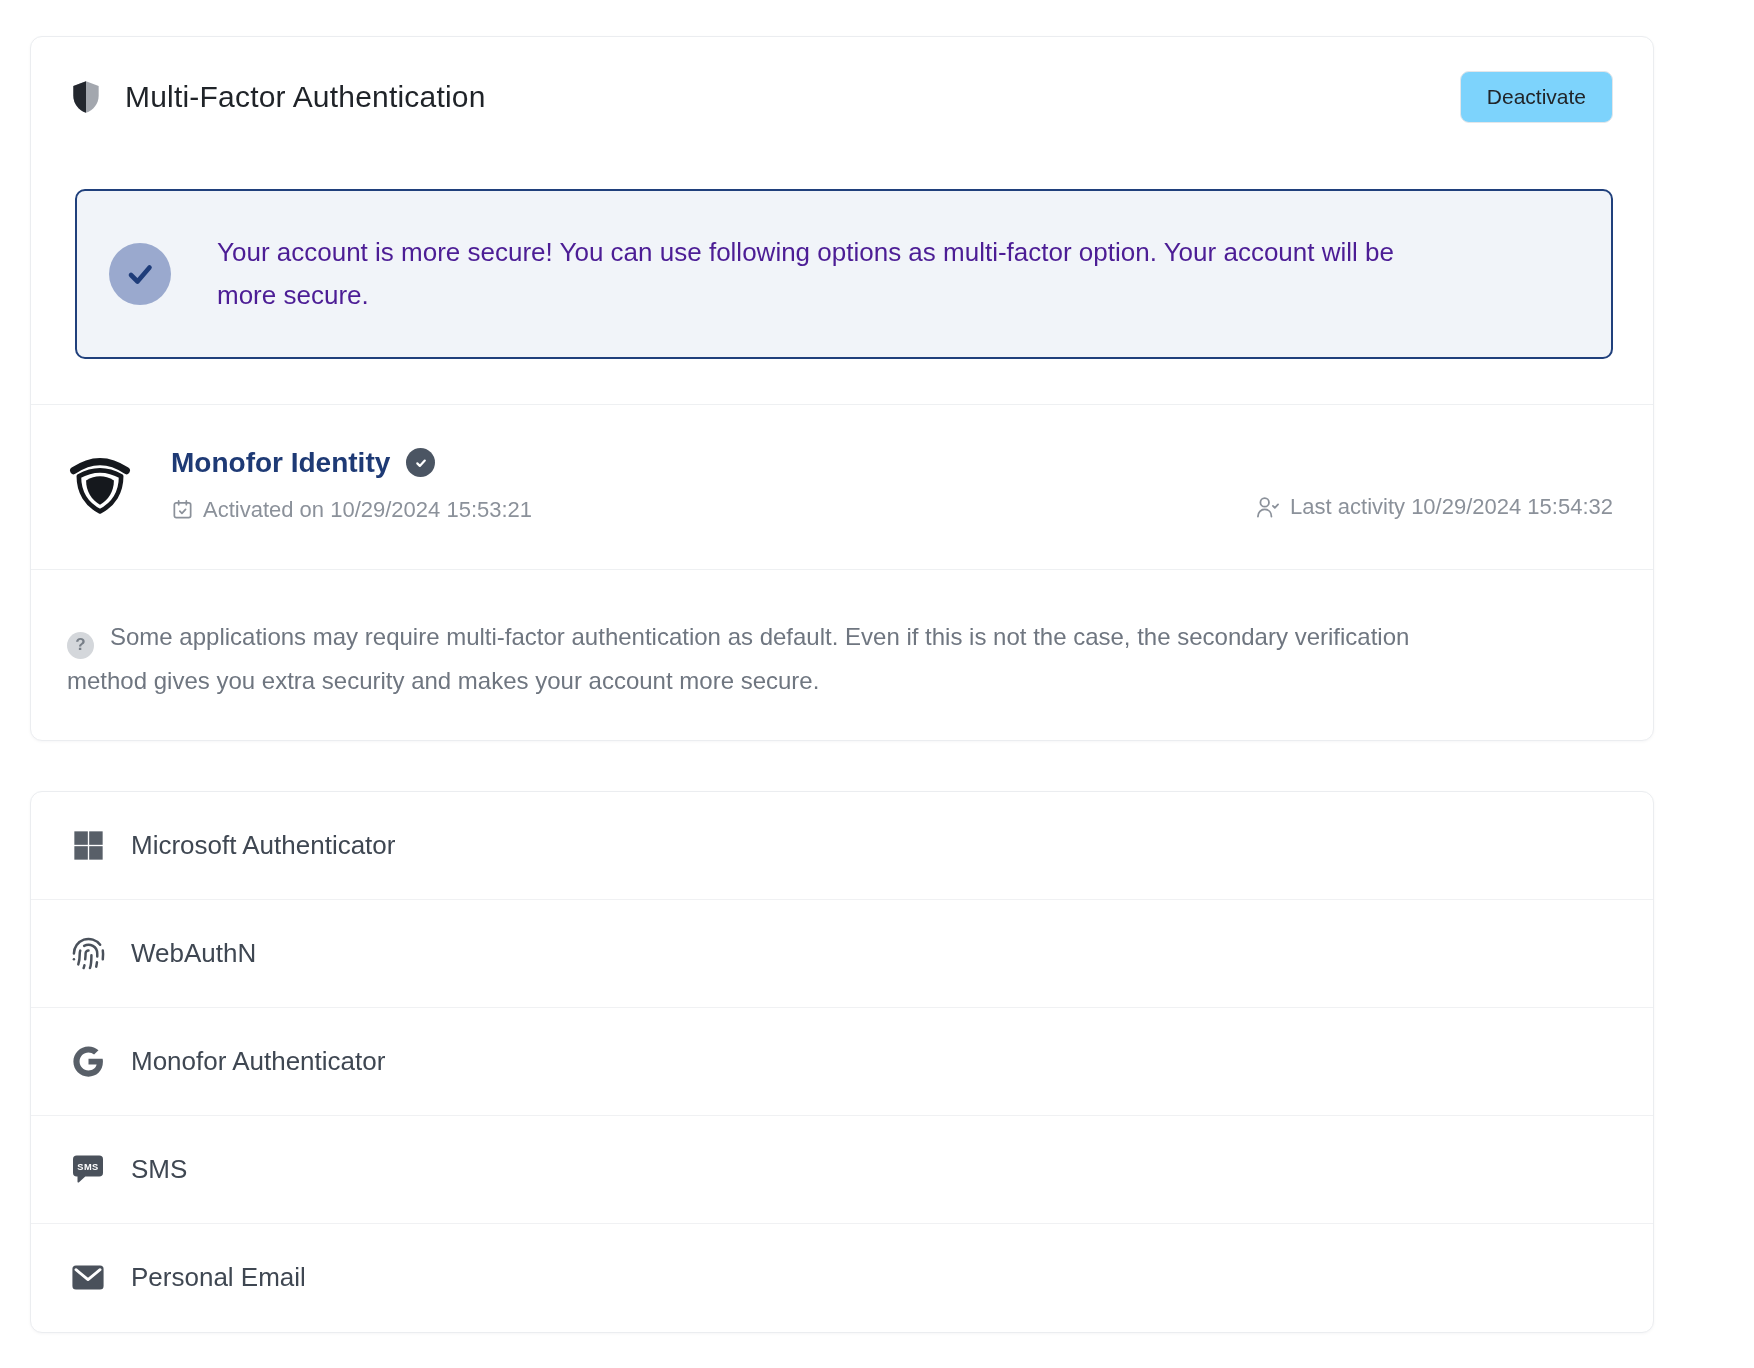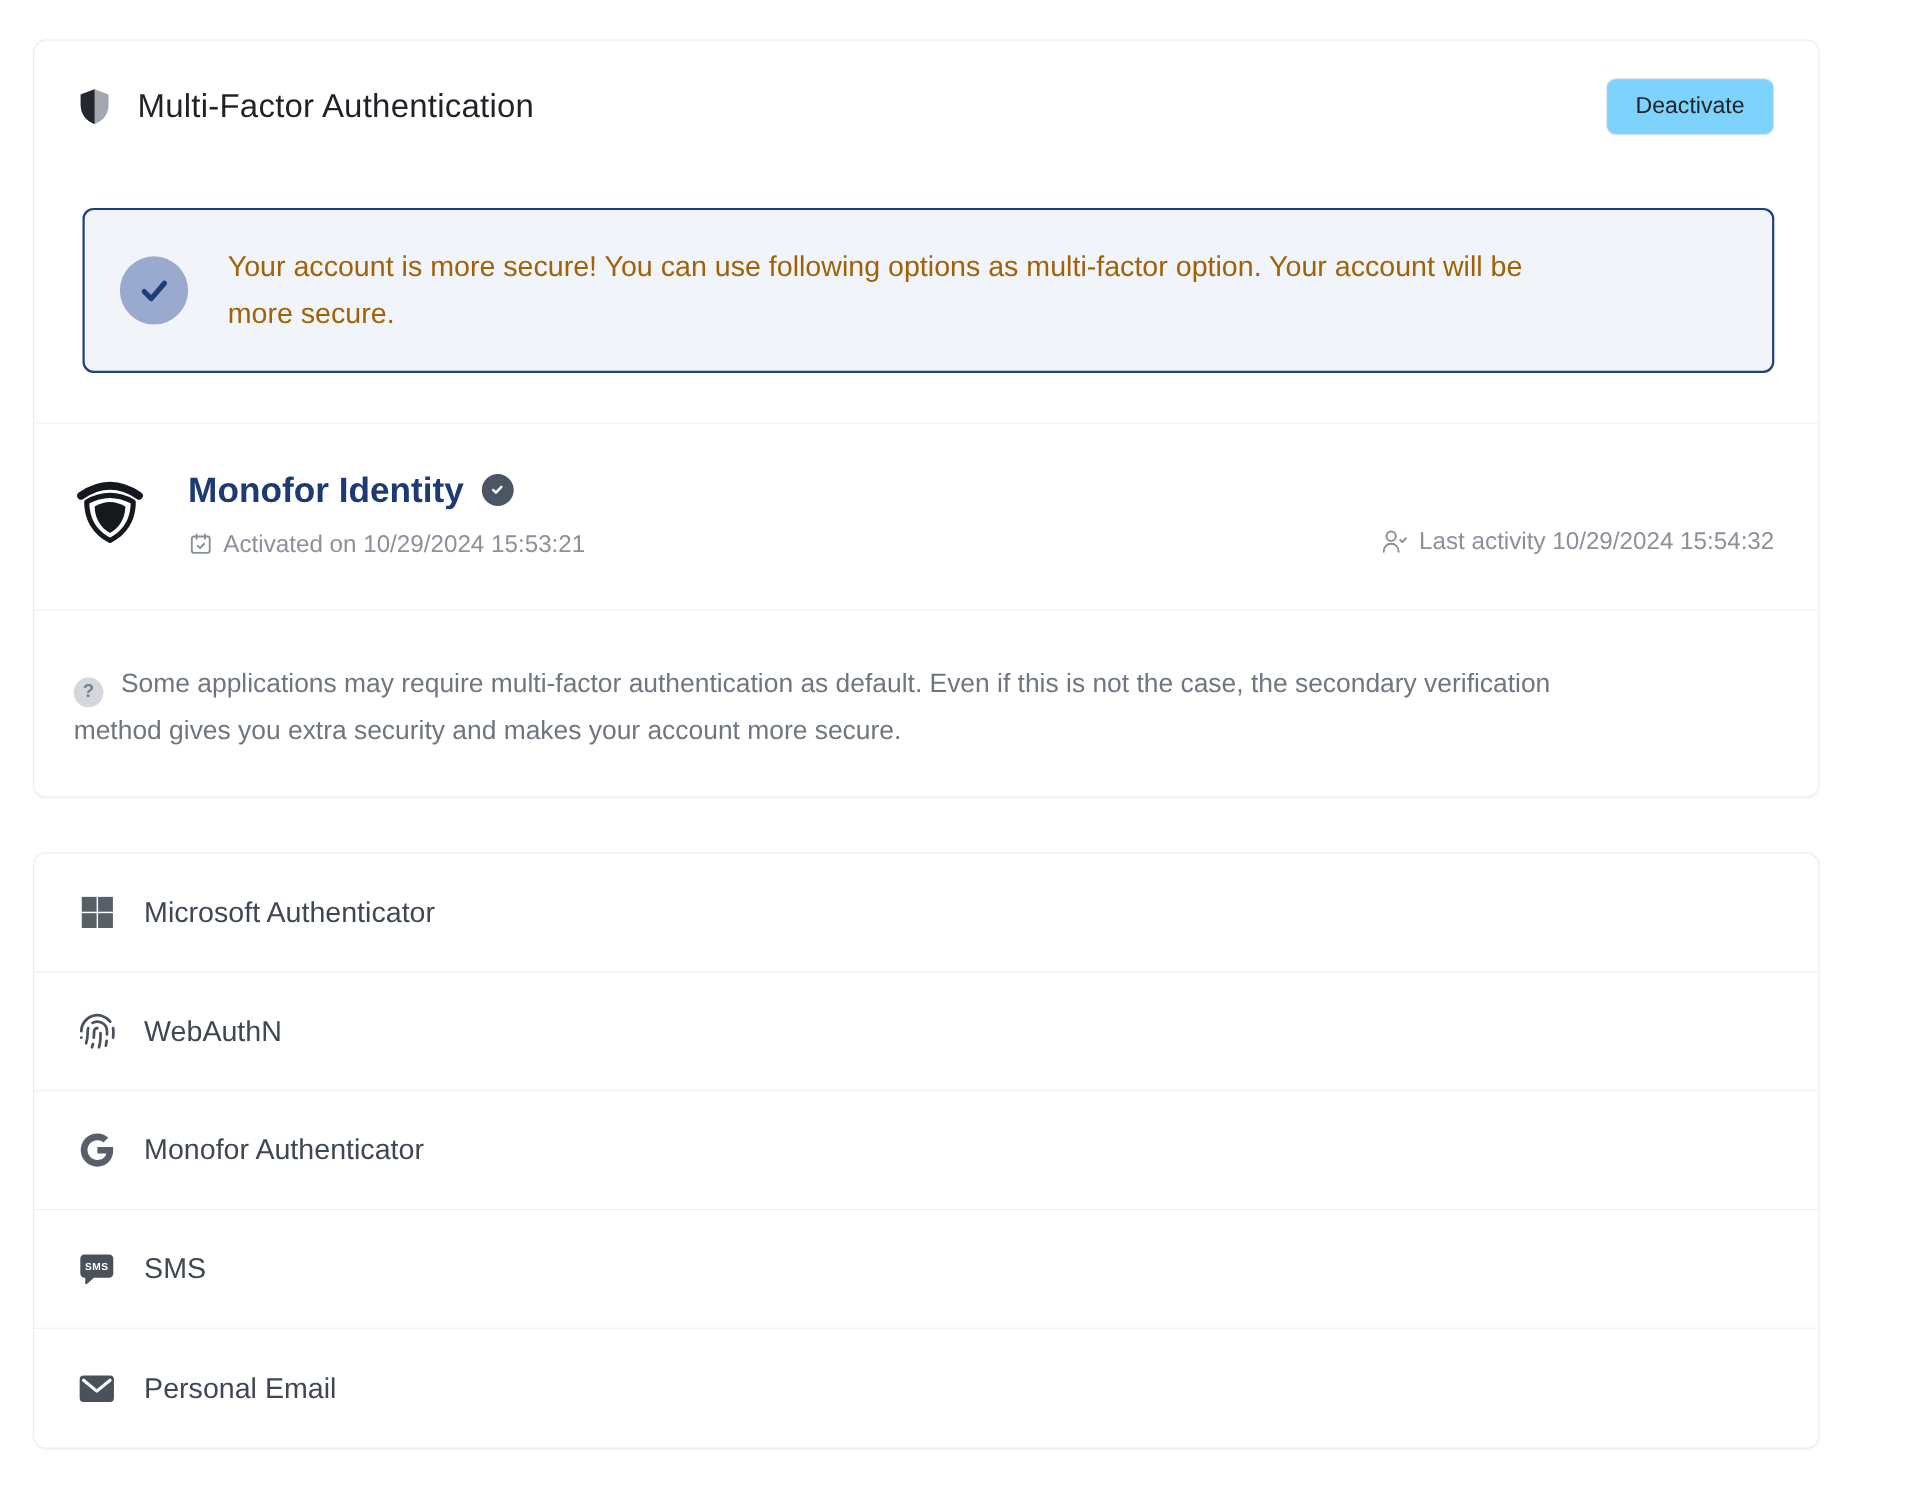--- a/index.html
+++ b/index.html
@@ -47,32 +47,32 @@
     border-radius: 10px;
     display: flex; align-items: center; gap: 34px;
     padding: 28px 40px 28px 32px;
   }
   .banner-circle {
     width: 62px; height: 62px; border-radius: 50%;
     background: #9aa9ce; flex: none;
     display: flex; align-items: center; justify-content: center;
   }
   .banner-text {
-    margin: 2px; font-size: 26px; line-height: 1.65;
-    color: #a16207; max-width: 1230px;
+    margin: 12px; font-size: 26px; line-height: 1.65;
+    color: #4c1d95; max-width: 1230px;
   }
 
   .divider { border: none; border-top: 1px solid #eef0f2; margin: 0; }
   .divider1 { margin-top: 45px; }
 
   
   .provider { display: flex; align-items: flex-start; padding: 40px 40px 46px 36px; }
   .logo { width: 66px; height: 66px; flex: none; margin-right: 38px; margin-top: 6px; display: flex; }
   .provider-name-row { display: flex; align-items: center; gap: 16px; margin-top: 2px; }
-  .provider-name { font-size: 32px; font-weight: 600; color: #1e3a75; }
+  .provider-name { font-size: 28px; font-weight: 600; color: #1e3a75; }
   .badge {
     width: 29px; height: 29px; border-radius: 50%; background: #4b5563;
     display: flex; align-items: center; justify-content: center; flex: none;
   }
   .meta { display: flex; align-items: center; gap: 9px; color: #8b919a; font-size: 22px; }
   .provider-info .meta { margin-top: 18px; }
   .last-activity { margin-left: auto; align-self: flex-end; margin-bottom: 2px; }
 
   
   .help { padding: 45px 40px 38px 36px; }

